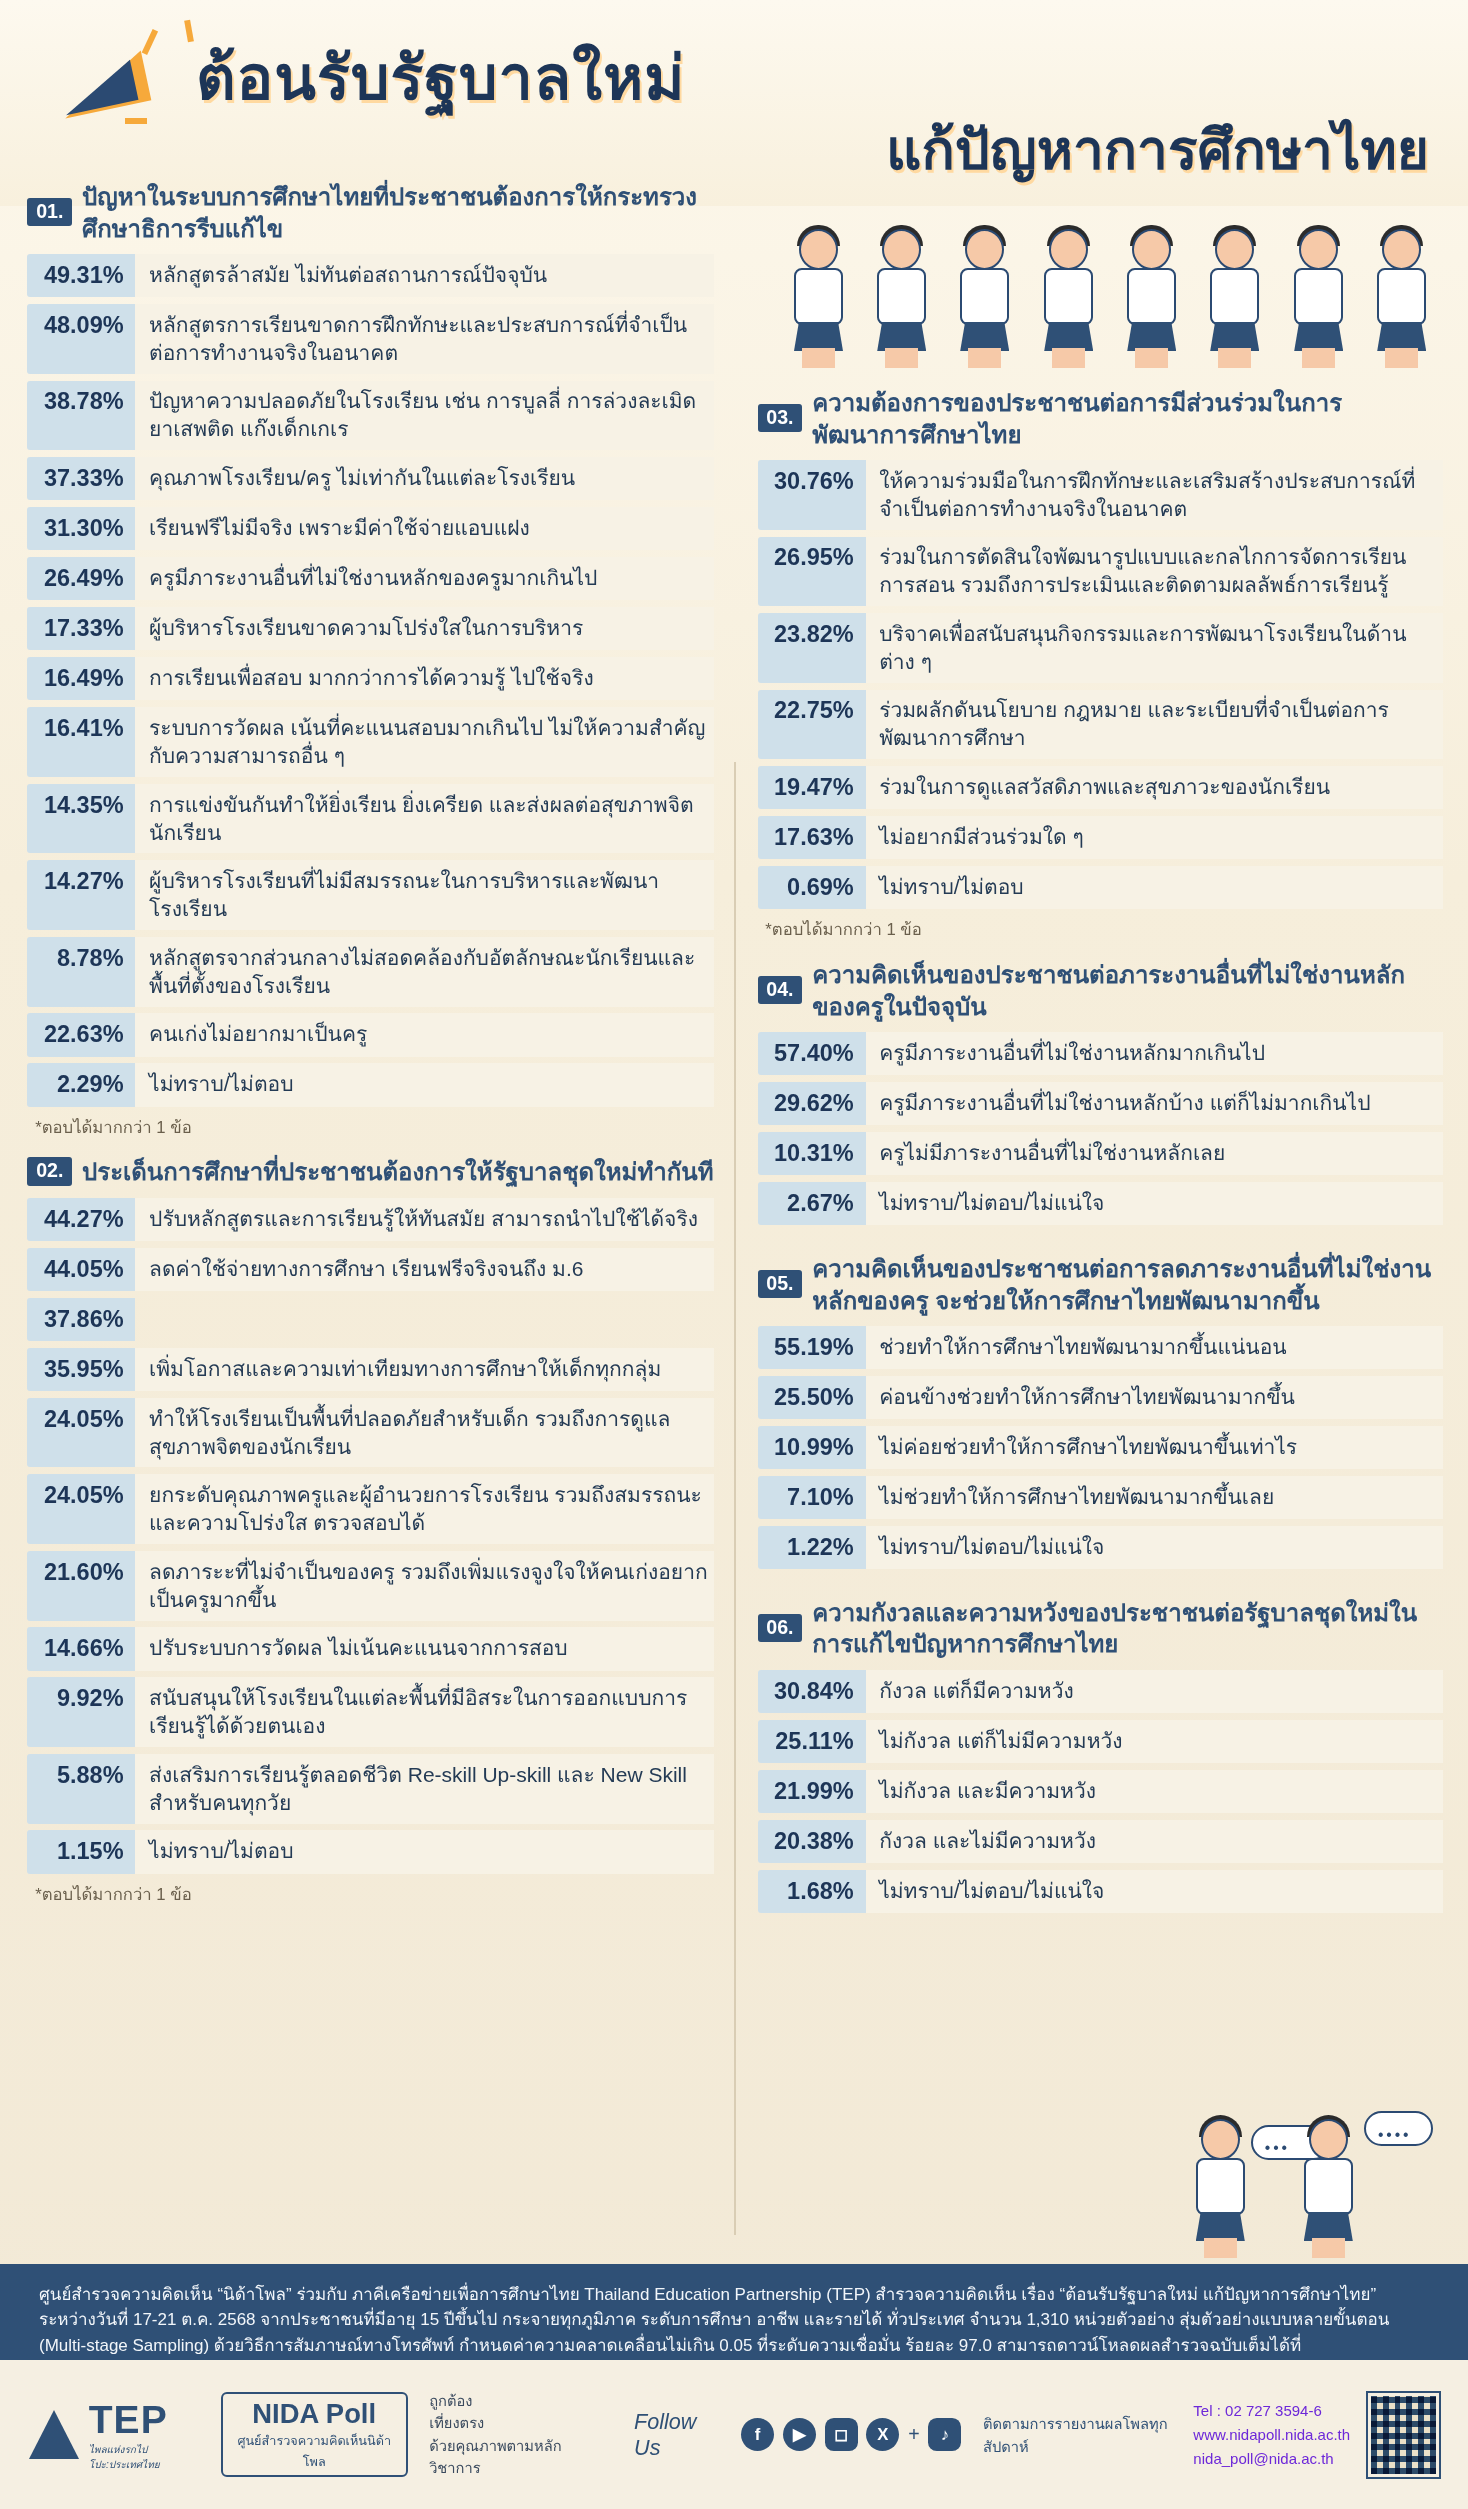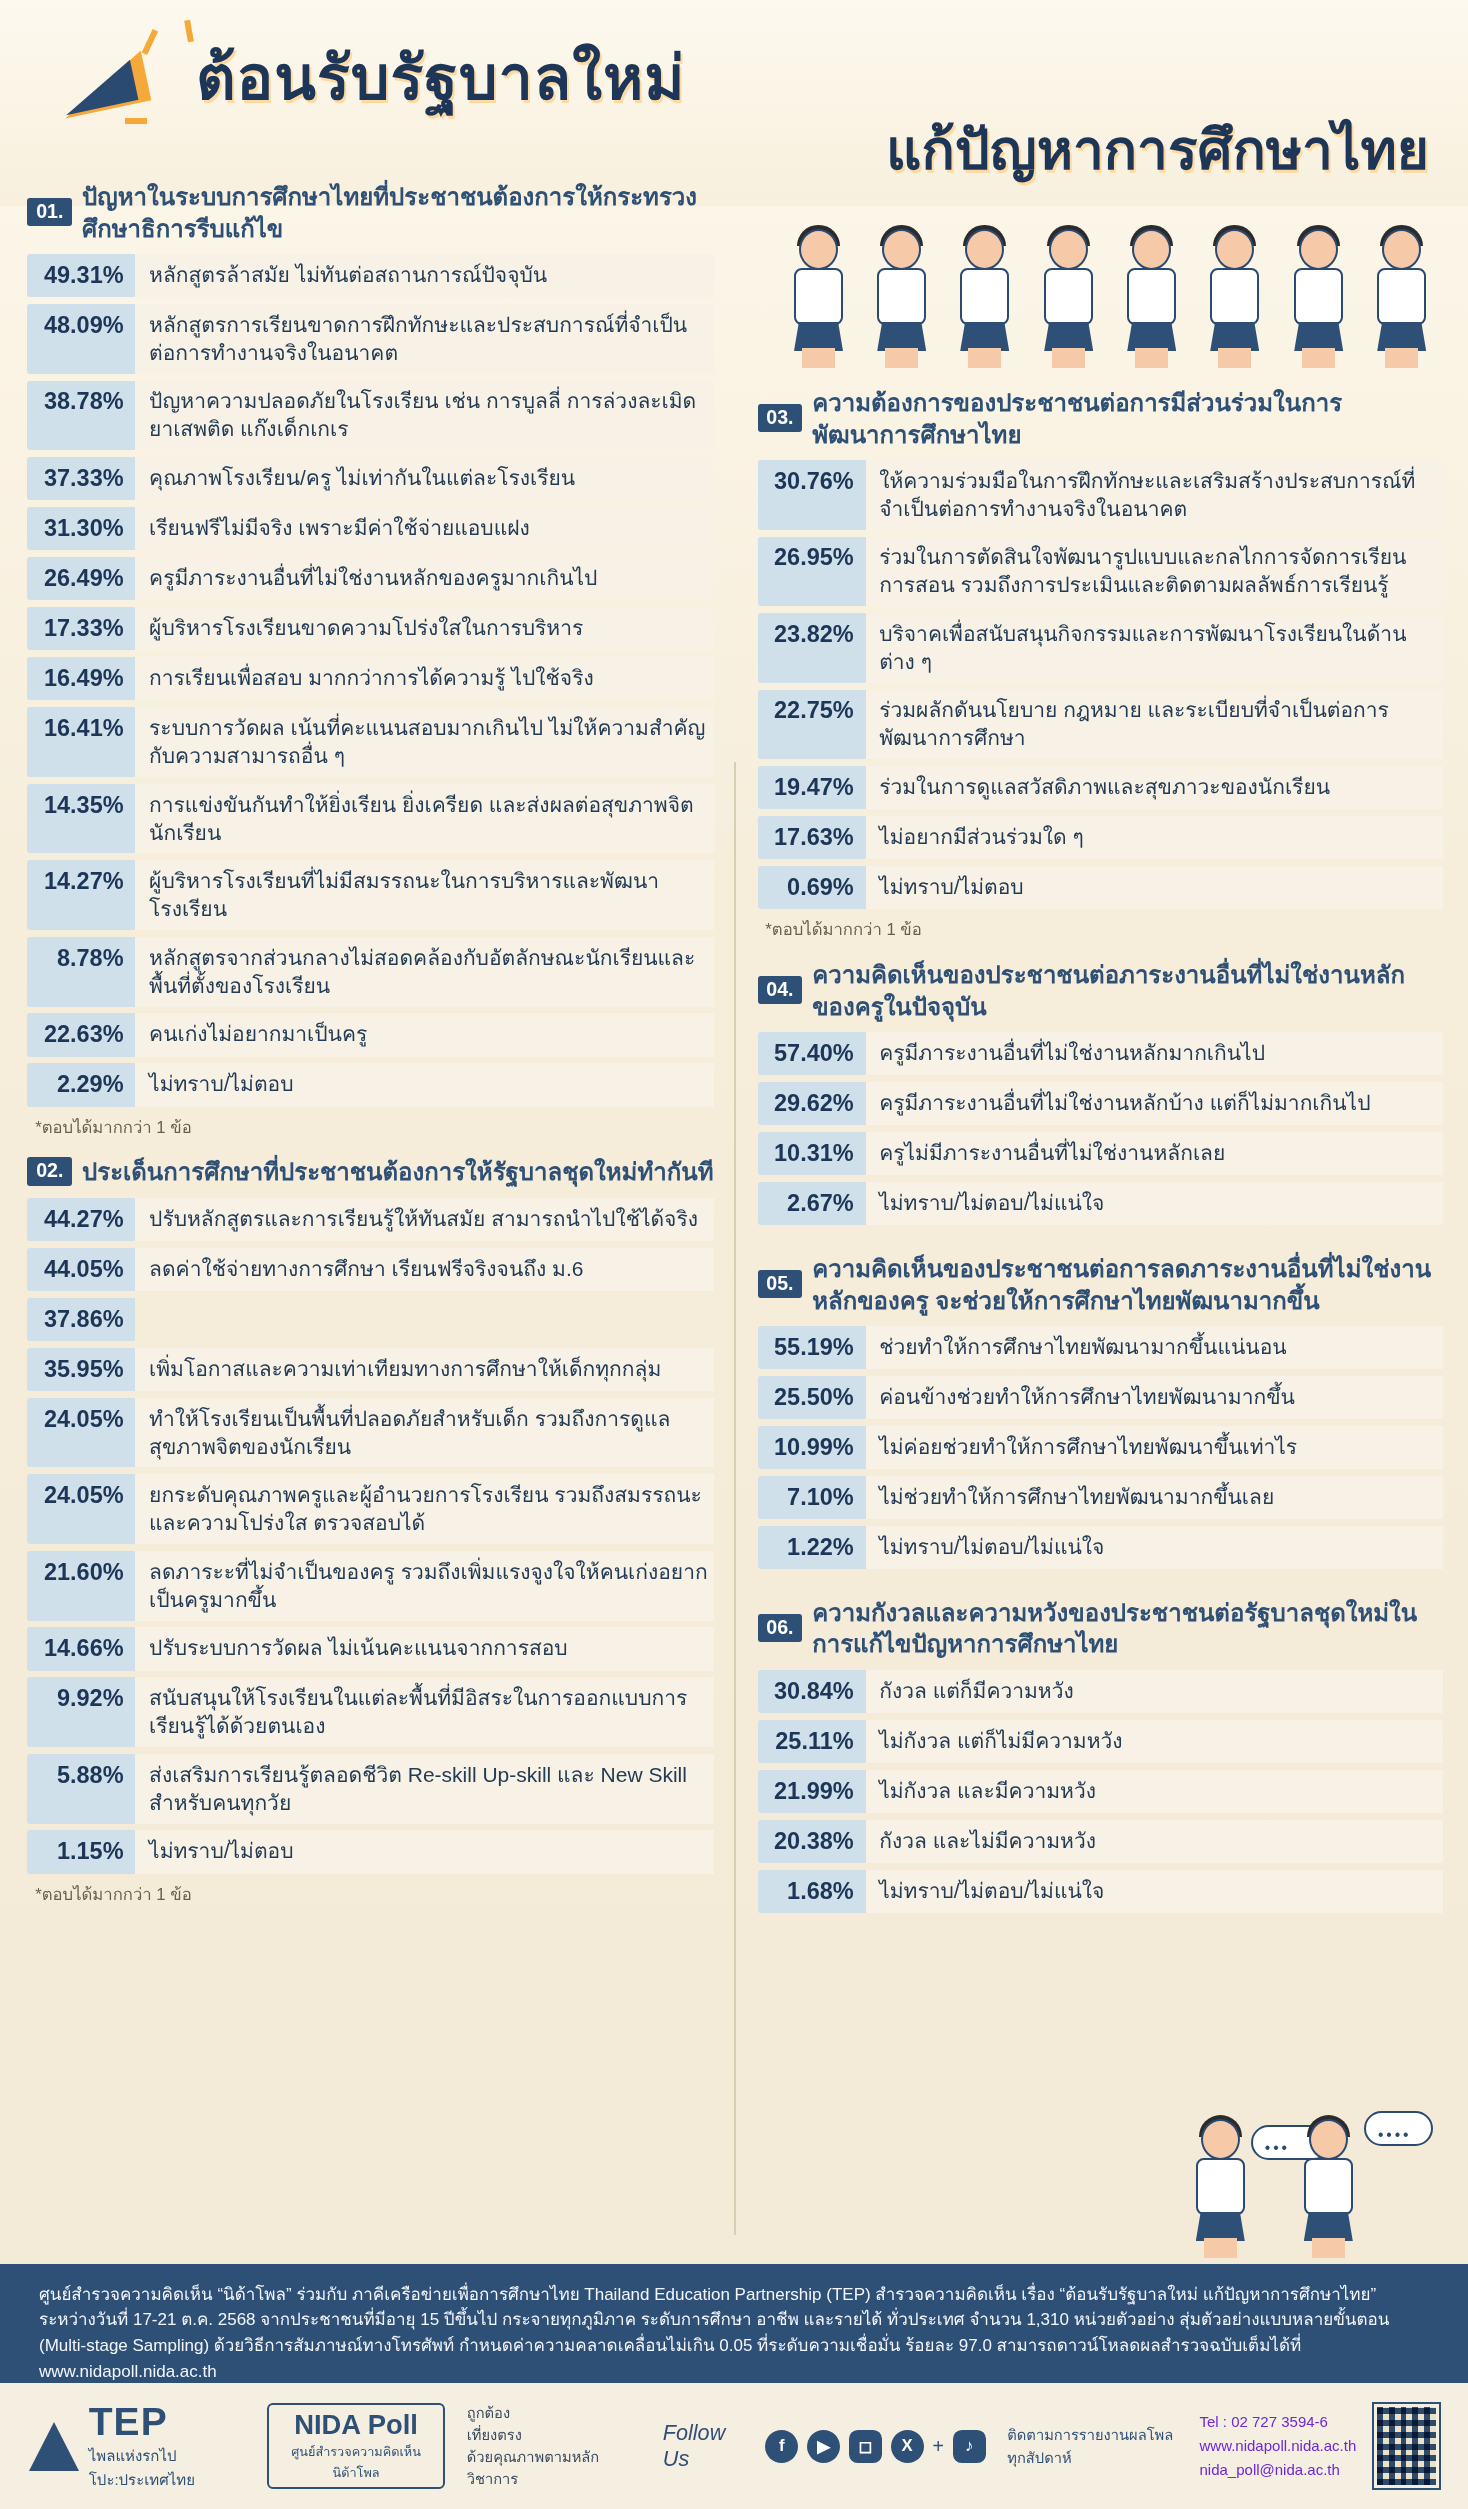--- a/index.html
+++ b/index.html
@@ -197,21 +197,21 @@
   }
   .footer-text {
     padding: 17.6px 39px 0 39px;
     font-size: 17px;
     line-height: 1.52;
     color: #f2f6fa;
   }
   .footer-bar {
     position:absolute;
     left:0;right:0;bottom:0;
-    height: 126px;
+    height: 149px;
     background: #f5efe2;
     display:flex;
     align-items:center;
     padding: 0 29px;
     gap: 21.6px;
   }
   .tep-logo { display:flex; align-items:center; gap:9.8px; }
   .tri {
     width:0;height:0;
     border-left:25.5px solid transparent;
@@ -604,21 +604,21 @@
   </div>
 
   <div class="footer">
     <div class="footer-text">ศูนย์สำรวจความคิดเห็น “นิด้าโพล” ร่วมกับ ภาคีเครือข่ายเพื่อการศึกษาไทย Thailand Education Partnership (TEP) สำรวจความคิดเห็น เรื่อง “ต้อนรับรัฐบาลใหม่ แก้ปัญหาการศึกษาไทย” ระหว่างวันที่ 17-21 ต.ค. 2568 จากประชาชนที่มีอายุ 15 ปีขึ้นไป กระจายทุกภูมิภาค ระดับการศึกษา อาชีพ และรายได้ ทั่วประเทศ จำนวน 1,310 หน่วยตัวอย่าง สุ่มตัวอย่างแบบหลายขั้นตอน (Multi-stage Sampling) ด้วยวิธีการสัมภาษณ์ทางโทรศัพท์ กำหนดค่าความคลาดเคลื่อนไม่เกิน 0.05 ที่ระดับความเชื่อมั่น ร้อยละ 97.0 สามารถดาวน์โหลดผลสำรวจฉบับเต็มได้ที่ www.nidapoll.nida.ac.th</div>
 
     <div class="footer-bar">
       <div class="tep-logo">
         <div class="tri"></div>
         <div>
           <div class="tep-word">TEP</div>
-          <div style="font-size:15px;color:#2f5076;">ไพลแห่งรกไปโปะ:ประเทศไทย</div>
+          <div style="font-size:10px;color:#2f5076;font-style:italic;">ไพลแห่งรกไปโปะ:ประเทศไทย</div>
         </div>
       </div>
 
       <div class="nida-box">
         <div class="nida-title">NIDA Poll</div>
         <div class="nida-sub">ศูนย์สำรวจความคิดเห็นนิด้าโพล</div>
       </div>
 
       <div class="slogan">
         <div>ถูกต้อง</div>

